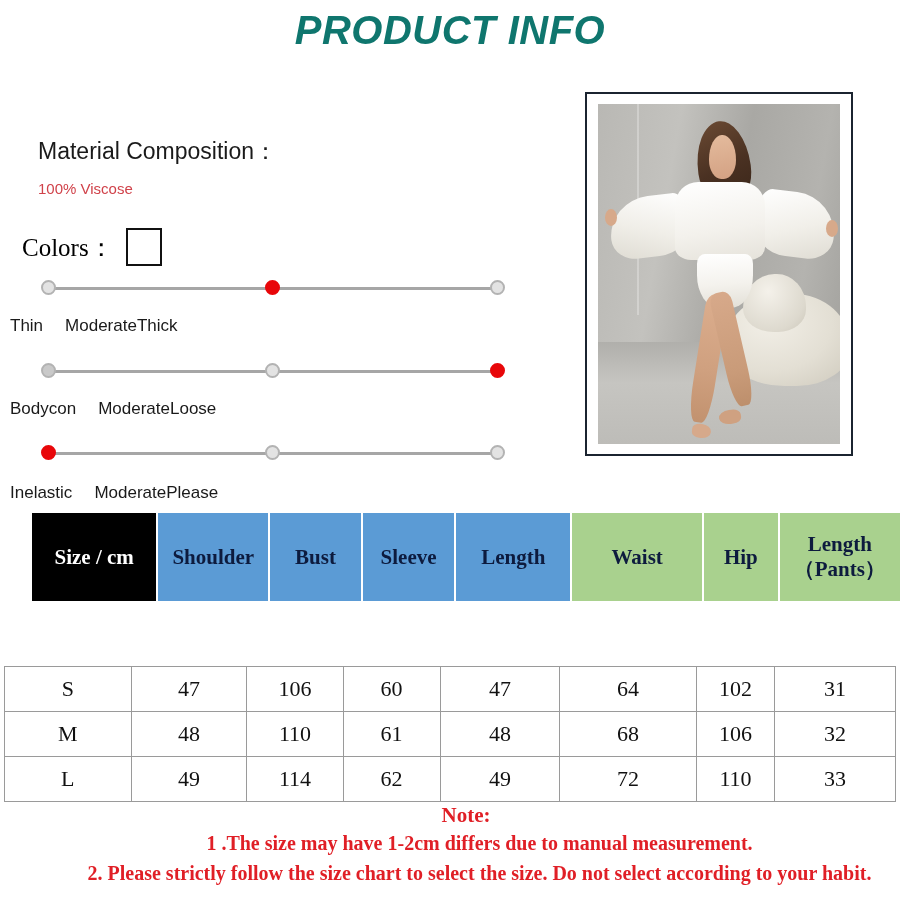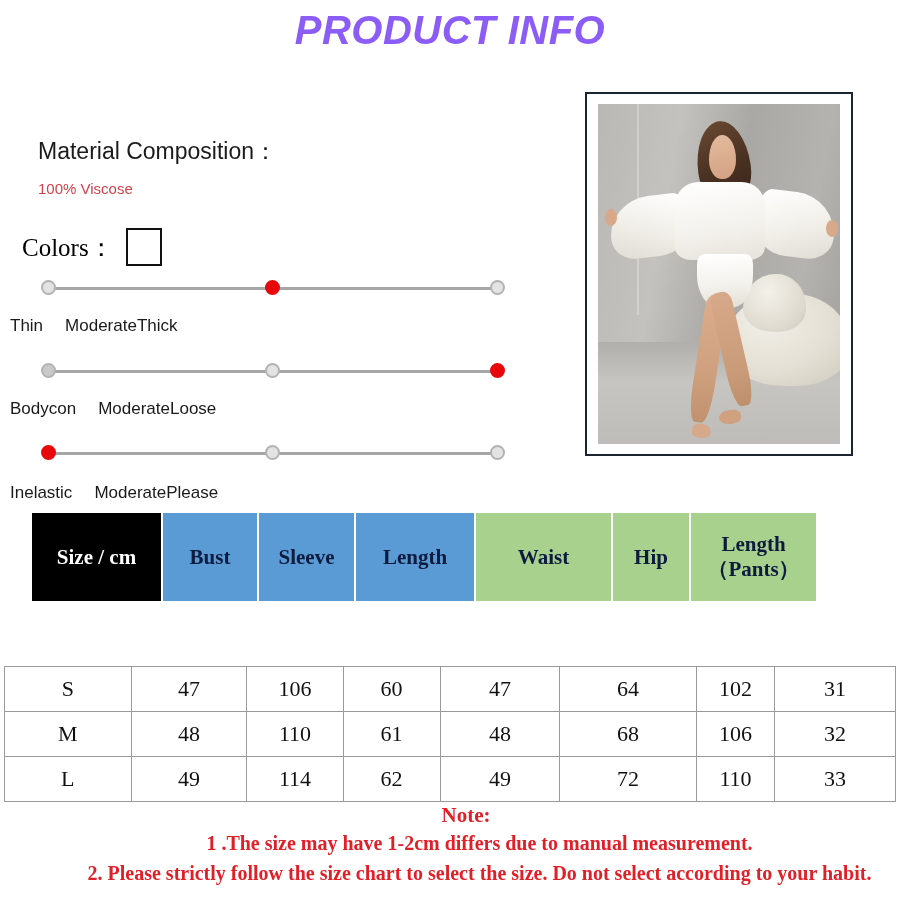--- a/index.html
+++ b/index.html
@@ -21,21 +21,21 @@
     position: absolute;
     top: 8px;
     left: 0;
     width: 900px;
     text-align: center;
     font-family: "Liberation Sans", sans-serif;
     font-style: italic;
     font-weight: bold;
     font-size: 40px;
     letter-spacing: 0.5px;
-    color: #8b5cf6;
+    color: #0f766e;
   }
 
   
   .material-label {
     position: absolute;
     left: 38px;
     top: 136px;
     font-family: "Liberation Sans", sans-serif;
     font-size: 23px;
     color: #1a1a1a;
@@ -353,20 +353,21 @@
     <div class="ph-shorts"></div>
     <div class="ph-leg-a"></div>
     <div class="ph-leg-b"></div>
     <div class="ph-foot-a"></div>
     <div class="ph-foot-b"></div>
   </div>
 </div>
 
 <div class="hdr">
   <div class="cell c-size" style="width:131px">Size / cm</div>
+  <div class="cell c-blue" style="width:116px">Shoulder</div>
   <div class="cell c-blue" style="width:96px">Bust</div>
   <div class="cell c-blue" style="width:97px">Sleeve</div>
   <div class="cell c-blue" style="width:120px">Length</div>
   <div class="cell c-green" style="width:137px">Waist</div>
   <div class="cell c-green" style="width:78px">Hip</div>
   <div class="cell c-green" style="width:125px">
     <div>
       <div>Length</div>
       <div>（Pants）</div>
     </div>

